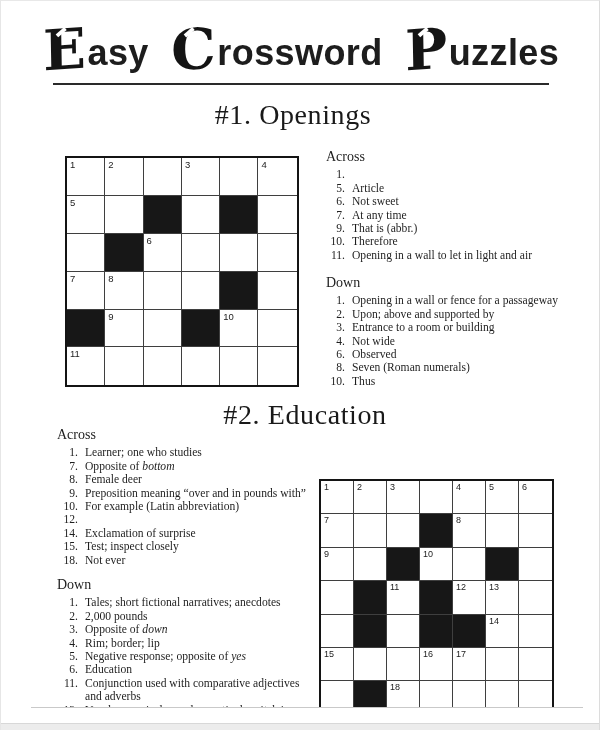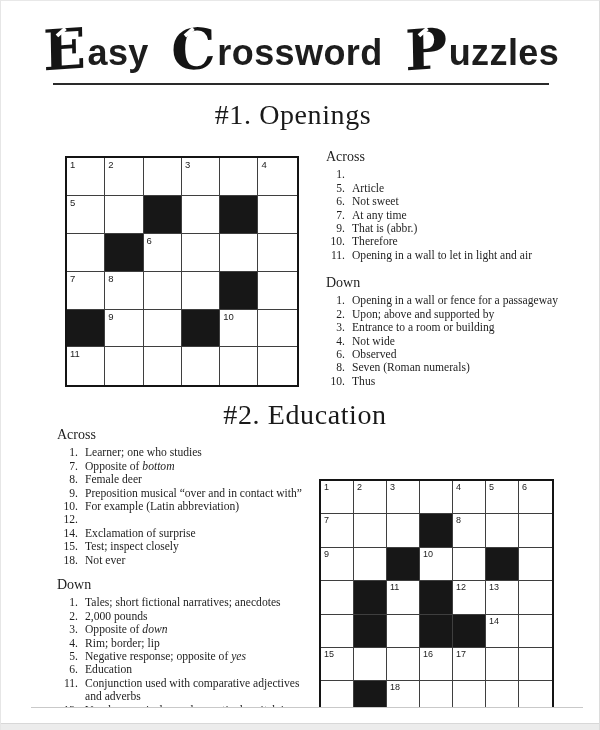--- a/index.html
+++ b/index.html
@@ -242,21 +242,21 @@
         <div class="crow">
           <span class="cnum">7.</span>
           <span class="ctext">Opposite of <i>bottom</i></span>
         </div>
         <div class="crow">
           <span class="cnum">8.</span>
           <span class="ctext">Female deer</span>
         </div>
         <div class="crow">
           <span class="cnum">9.</span>
-          <span class="ctext">Preposition musical “over and in contact with”</span>
+          <span class="ctext">Preposition meaning “over and in pounds with”</span>
         </div>
         <div class="crow">
           <span class="cnum">10.</span>
           <span class="ctext">For example (Latin abbreviation)</span>
         </div>
         <div class="crow">
           <span class="cnum">12.</span>
         </div>
         <div class="crow">
           <span class="cnum">14.</span>

